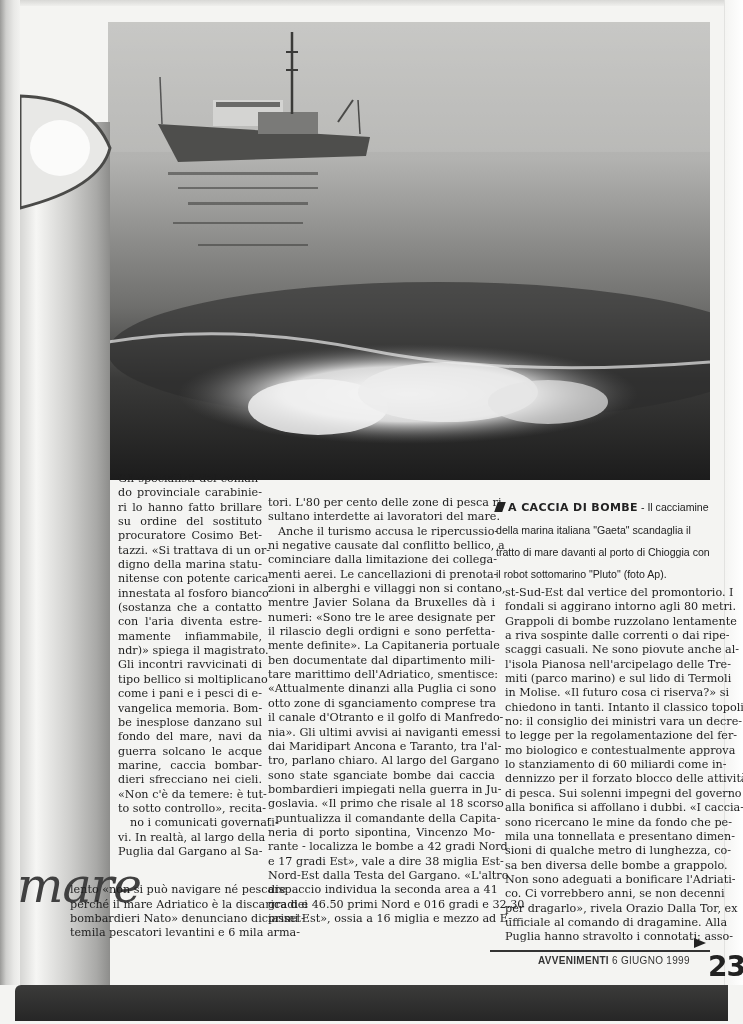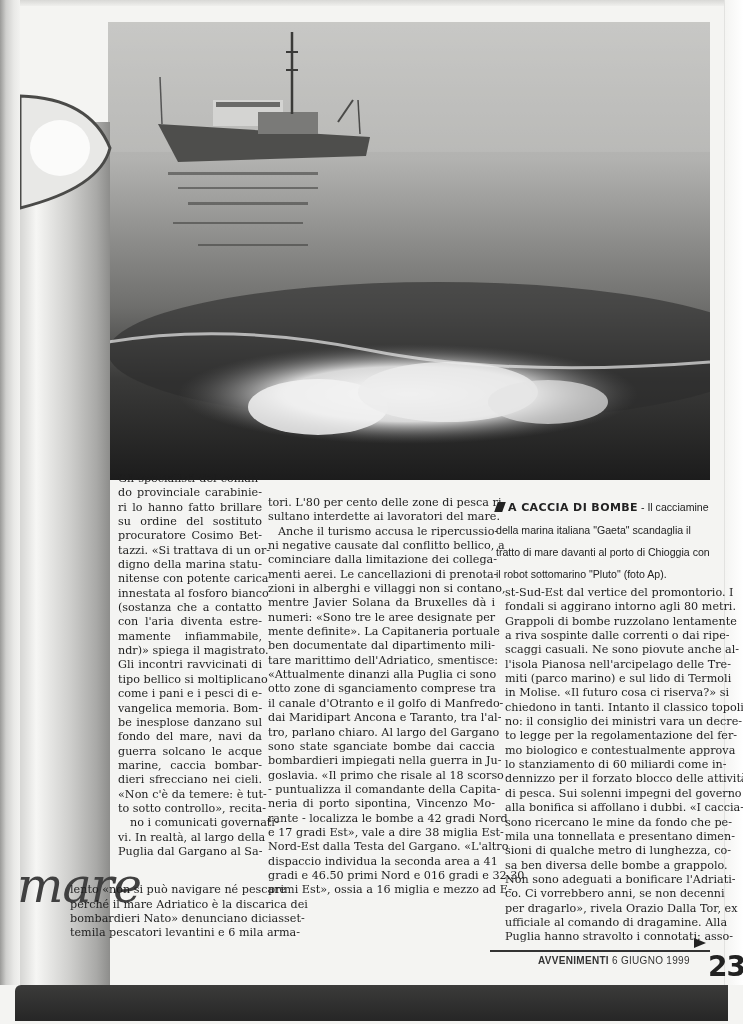--- a/index.html
+++ b/index.html
@@ -155,26 +155,28 @@
 <div class="col col2" id="col2">
     <span class="line">tori. L'80 per cento delle zone di pesca ri-</span>
     <span class="line">sultano interdette ai lavoratori del mare.</span>
     <span class="line" style="text-indent: 10px;">Anche il turismo accusa le ripercussio-</span>
     <span class="line">ni negative causate dal conflitto bellico, a</span>
     <span class="line">cominciare dalla limitazione dei collega-</span>
     <span class="line">menti aerei. Le cancellazioni di prenota-</span>
     <span class="line">zioni in alberghi e villaggi non si contano,</span>
     <span class="line">mentre Javier Solana da Bruxelles dà i</span>
     <span class="line">numeri: «Sono tre le aree designate per</span>
+    <span class="line">il rilascio degli ordigni e sono perfetta-</span>
     <span class="line">mente definite». La Capitaneria portuale</span>
     <span class="line">ben documentate dal dipartimento mili-</span>
     <span class="line">tare marittimo dell'Adriatico, smentisce:</span>
     <span class="line">«Attualmente dinanzi alla Puglia ci sono</span>
     <span class="line">otto zone di sganciamento comprese tra</span>
     <span class="line">il canale d'Otranto e il golfo di Manfredo-</span>
+    <span class="line">nia». Gli ultimi avvisi ai naviganti emessi</span>
     <span class="line">dai Maridipart Ancona e Taranto, tra l'al-</span>
     <span class="line">tro, parlano chiaro. Al largo del Gargano</span>
     <span class="line">sono state sganciate bombe dai caccia</span>
     <span class="line">bombardieri impiegati nella guerra in Ju-</span>
     <span class="line">goslavia. «Il primo che risale al 18 scorso</span>
     <span class="line">- puntualizza il comandante della Capita-</span>
     <span class="line">neria di porto sipontina, Vincenzo Mo-</span>
     <span class="line">rante - localizza le bombe a 42 gradi Nord</span>
     <span class="line">e 17 gradi Est», vale a dire 38 miglia Est-</span>
     <span class="line">Nord-Est dalla Testa del Gargano. «L'altro</span>

